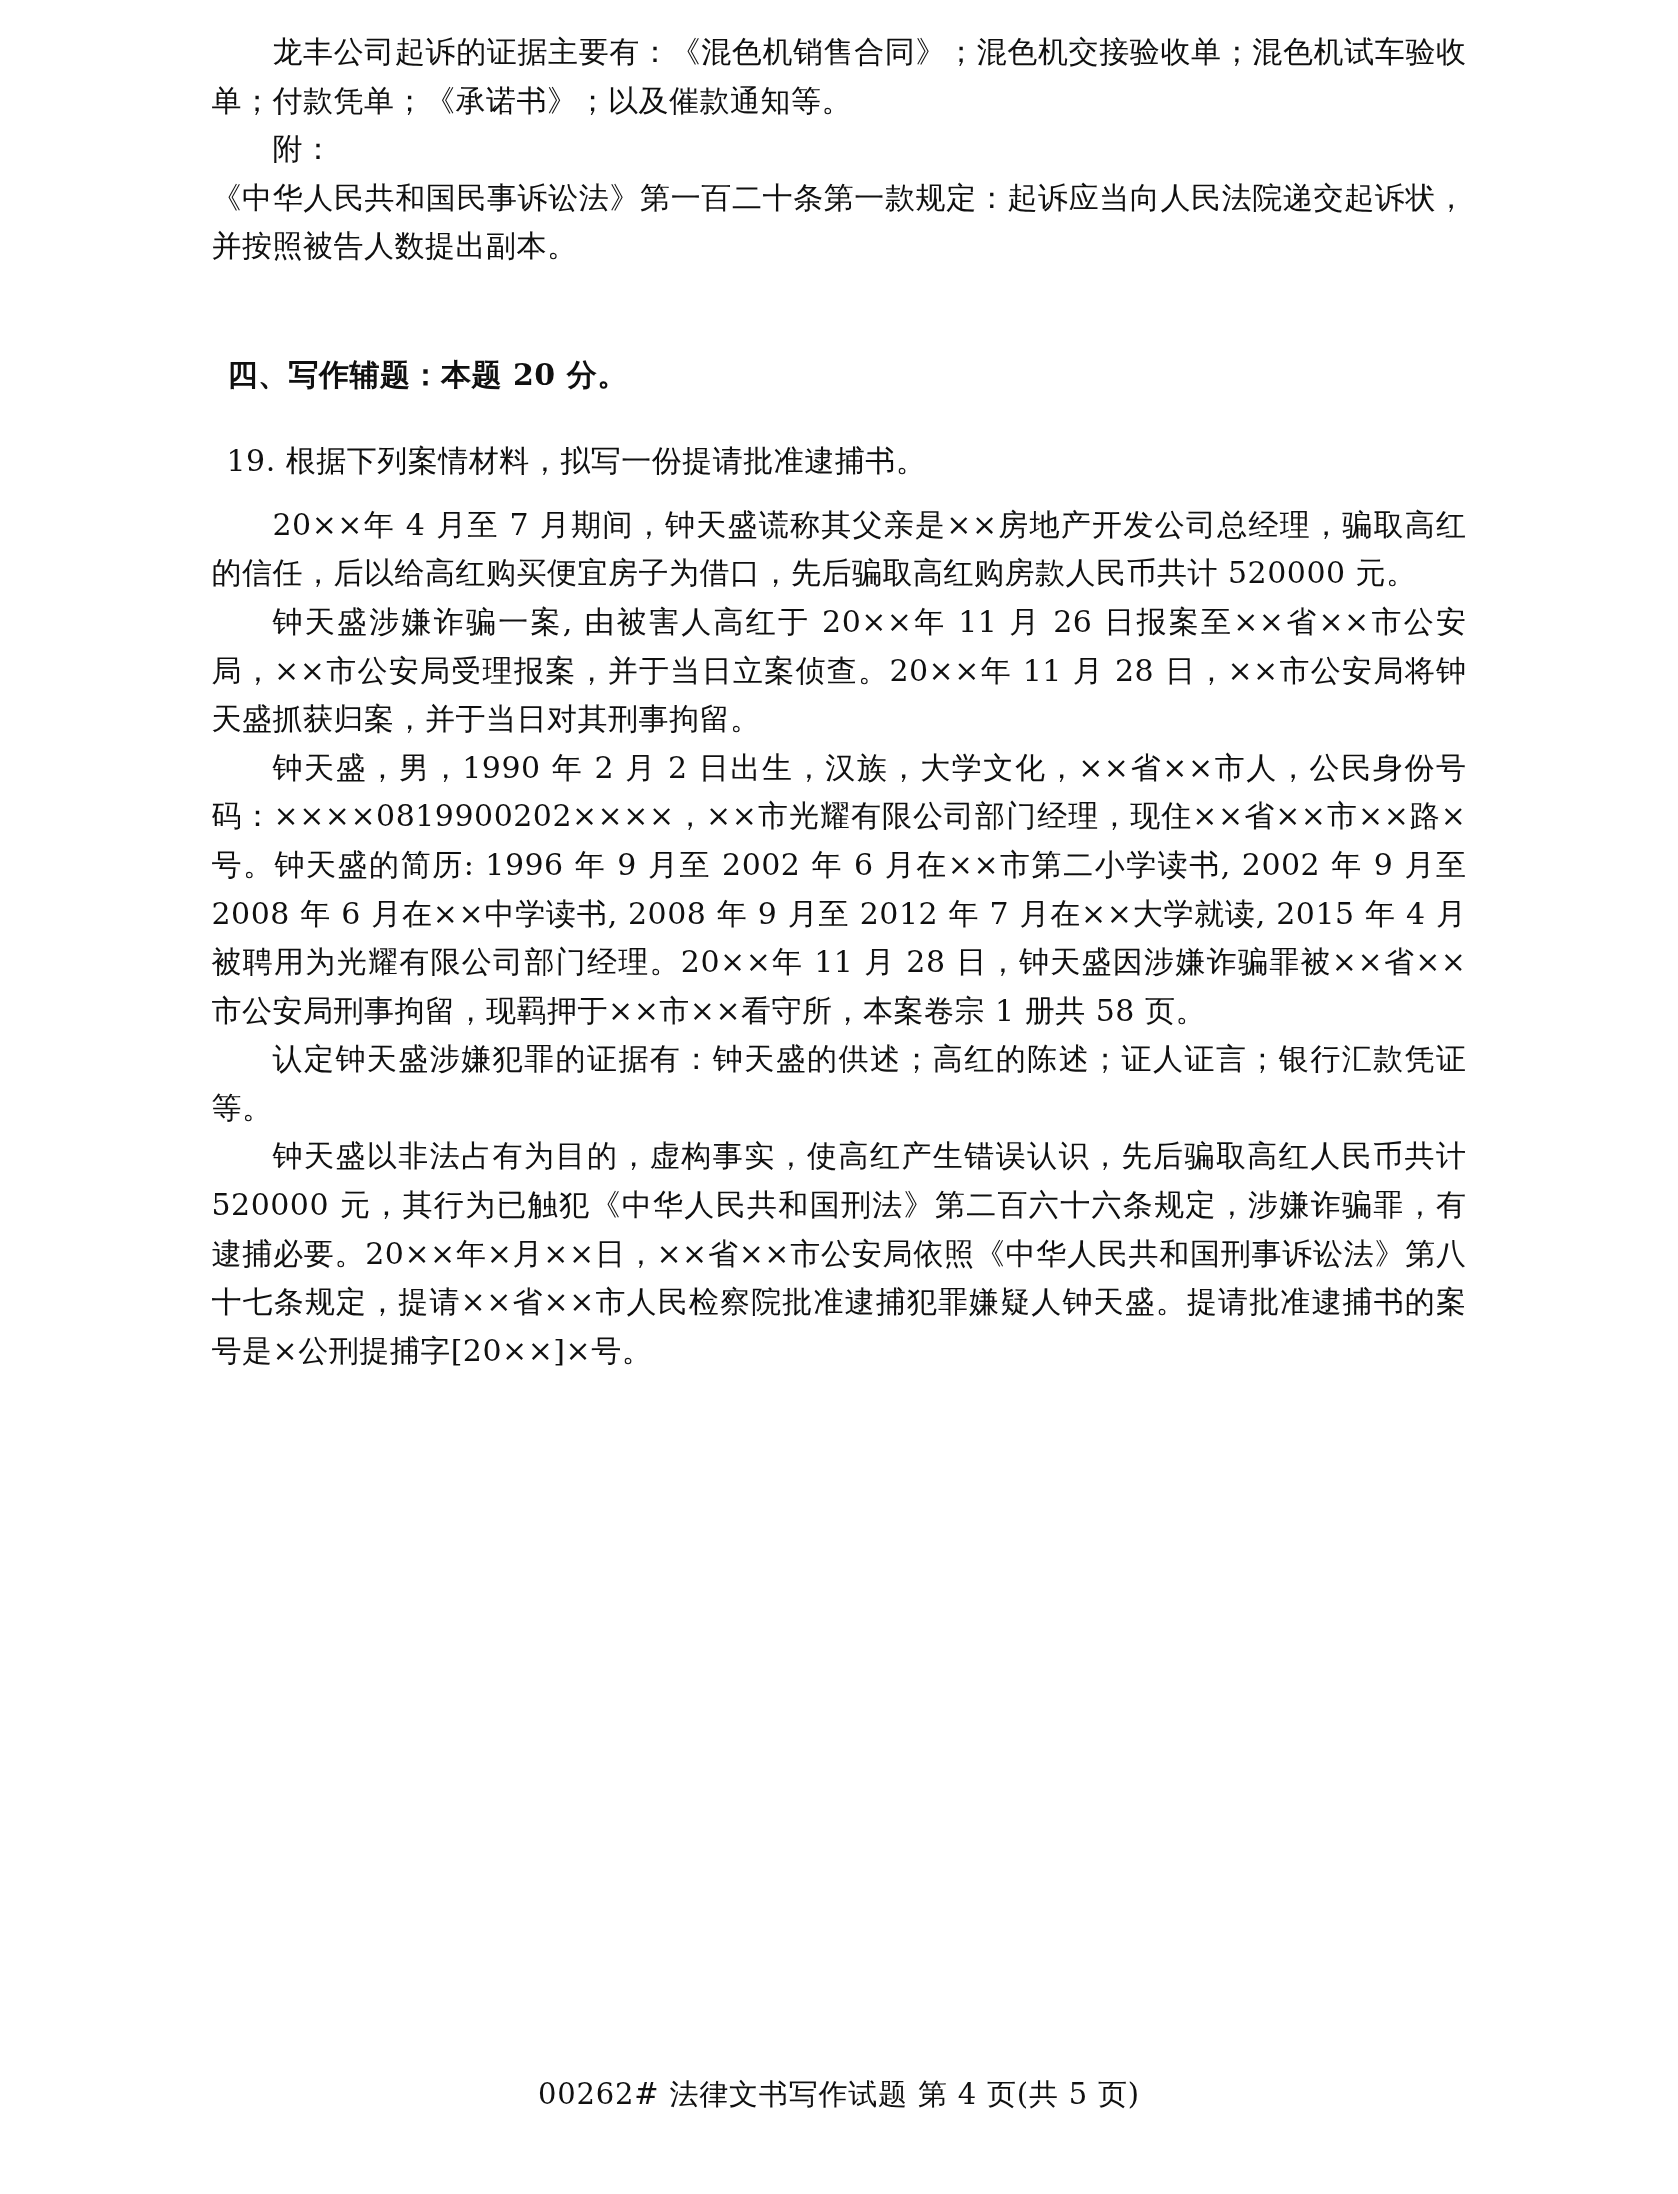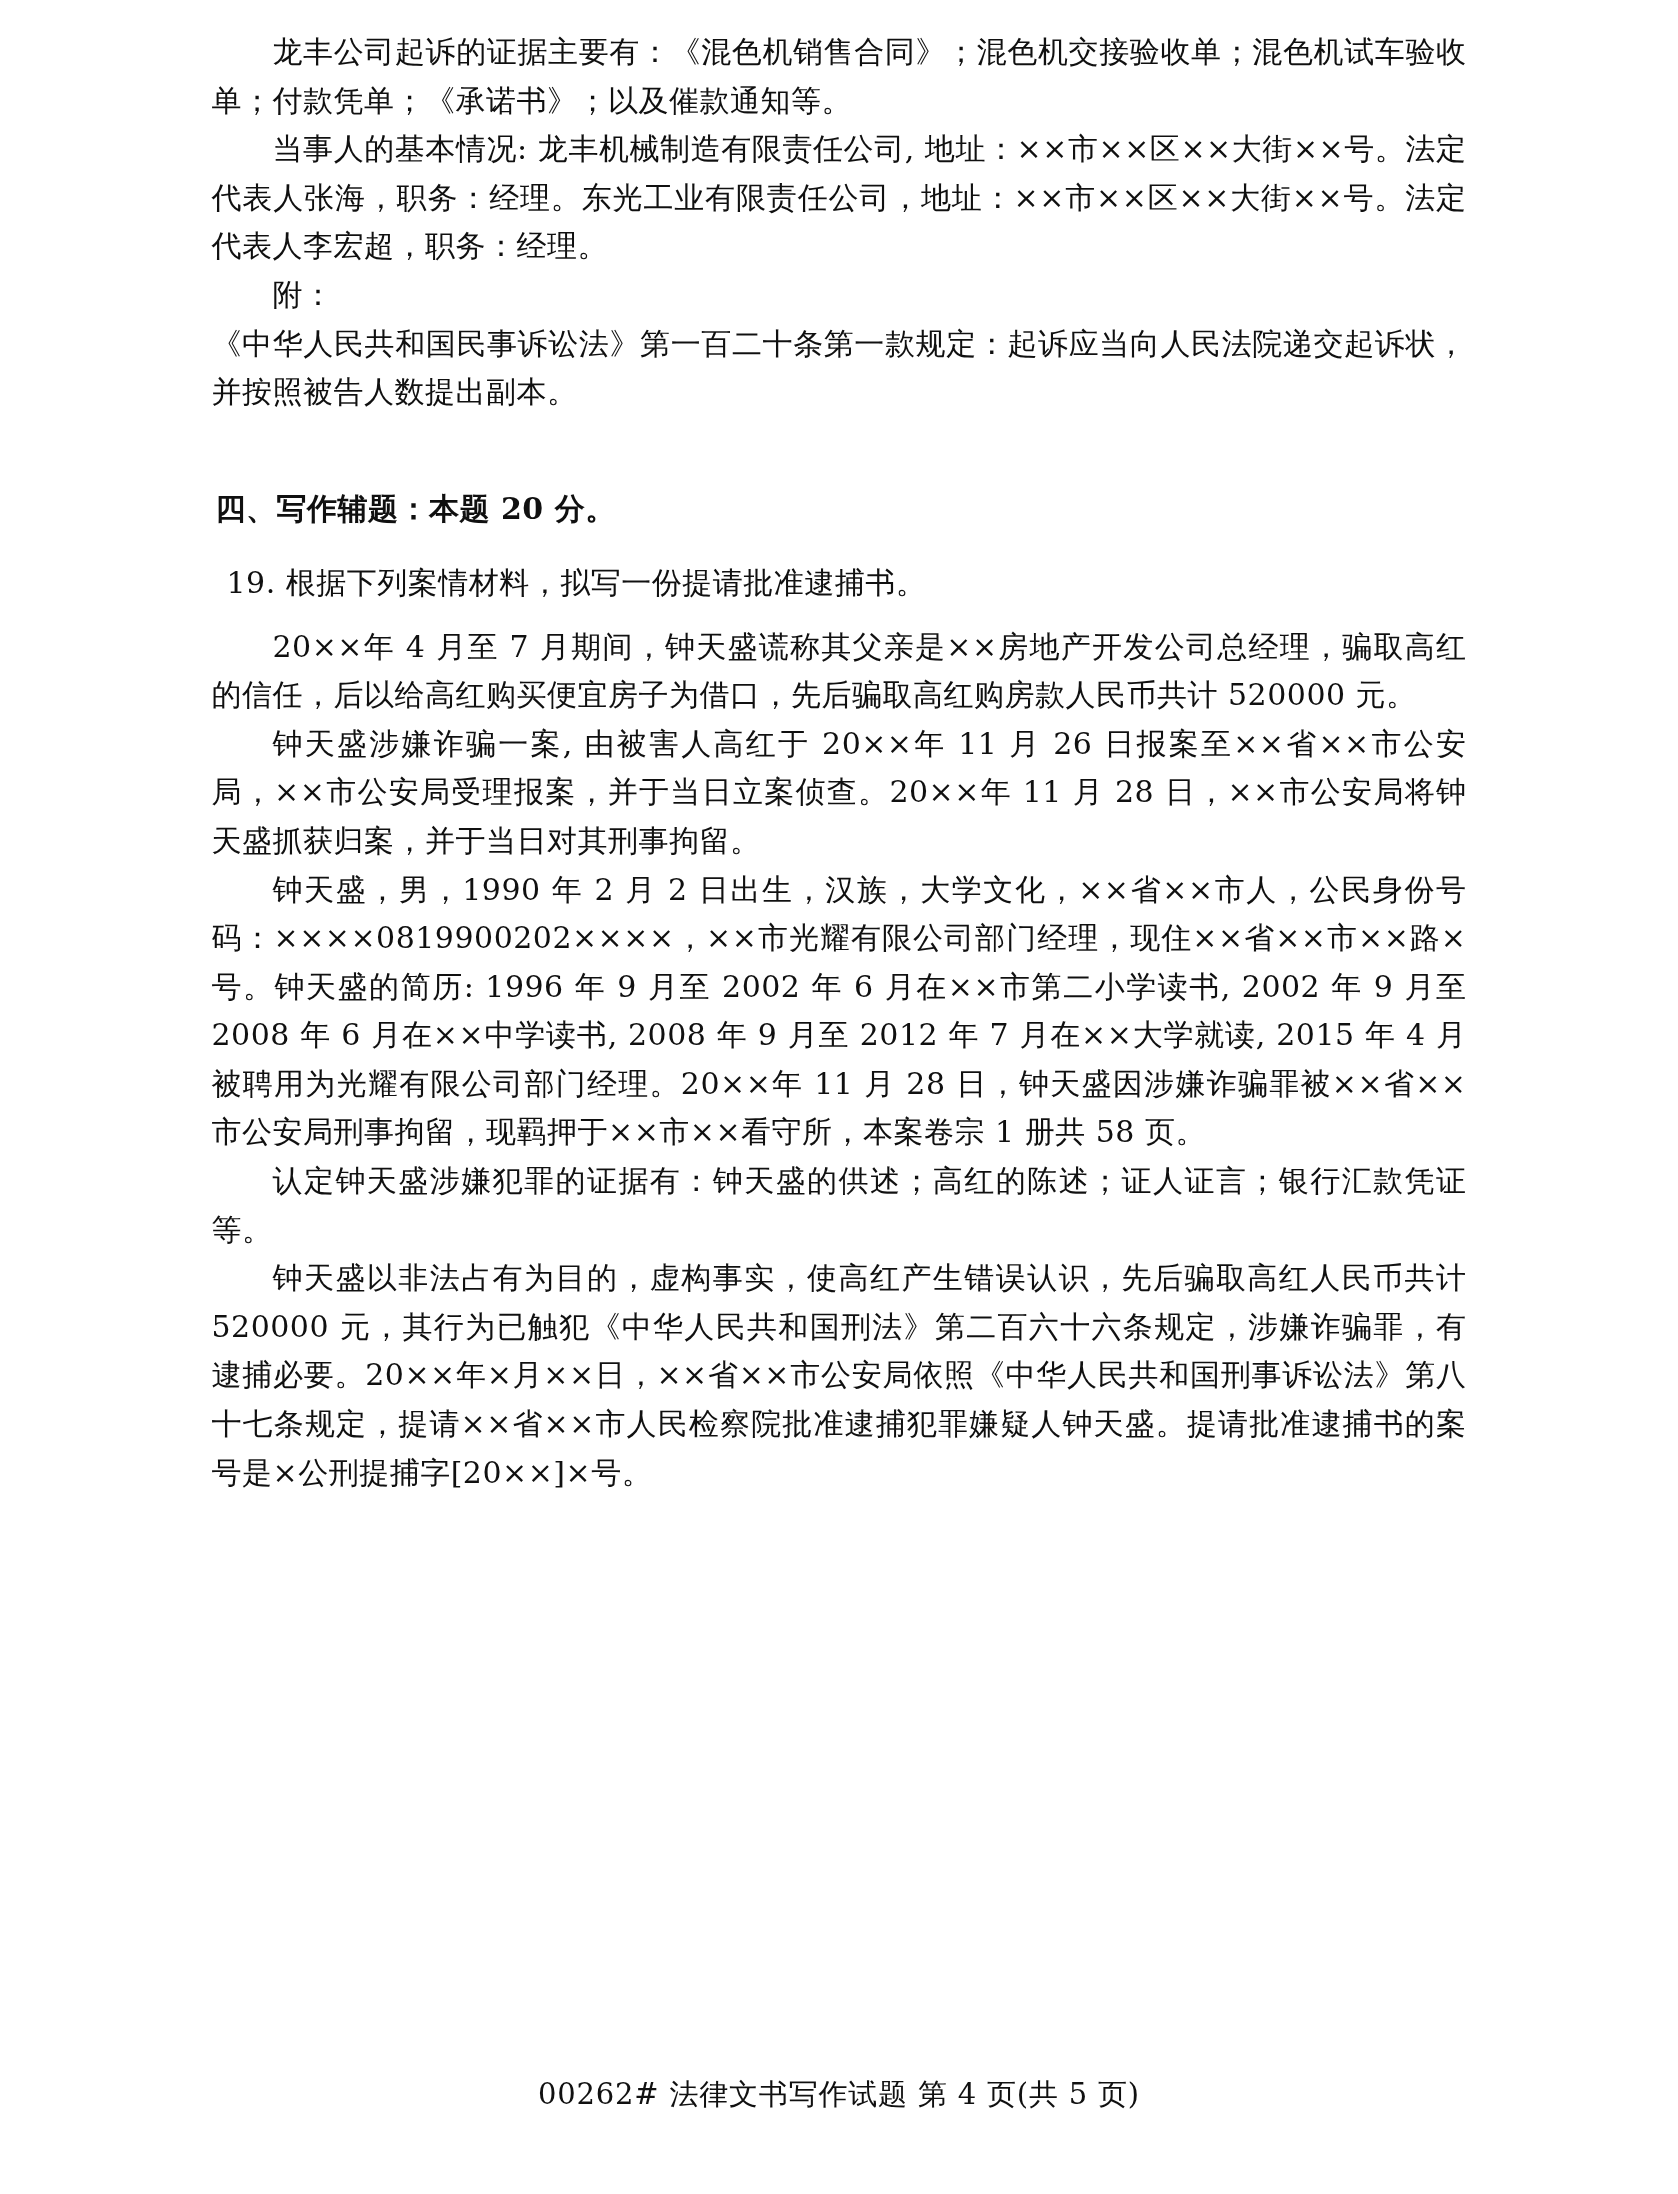--- a/index.html
+++ b/index.html
@@ -40,21 +40,21 @@
   .noindent {
     text-indent: 0;
   }
   .gap-sm { height: 6.6px; }
   .gap-lg { height: 64px; }
   .section-head {
     font-size: 30px;
     font-weight: bold;
     line-height: 1.62;
     letter-spacing: 0.5px;
-    margin: 4px;
+    margin: 16px;
   }
   .qline {
     font-size: 30px;
     line-height: 1.62;
     letter-spacing: 0.5px;
     margin: 15px;
     text-indent: 0;
   }
   .footer {
     position: absolute;
@@ -66,21 +66,20 @@
     letter-spacing: 0.8px;
   }
 </style>
 </head>
 <body>
 
 <div class="page">
   <div class="content">
 
     <p class="indent">龙丰公司起诉的证据主要有：《混色机销售合同》；混色机交接验收单；混色机试车验收单；付款凭单；《承诺书》；以及催款通知等。</p>
-    <p class="indent">当事人的基本情况: 龙丰机械制造有限责任公司, 地址：××市××区××大街××号。法定代表人张海，职务：经理。东光工业有限责任公司，地址：××市××区××大街××号。法定代表人李宏超，职务：经理。</p>
     <p class="indent">附：</p>
     <p class="noindent">《中华人民共和国民事诉讼法》第一百二十条第一款规定：起诉应当向人民法院递交起诉状，并按照被告人数提出副本。</p>
 
     <div class="gap-lg"></div>
 
     <p class="section-head">四、写作辅题：本题 20 分。</p>
 
     <div class="gap-sm"></div>
 
     <p class="qline"><span>19.</span> <span>根据下列案情材料，拟写一份提请批准逮捕书。</span></p>

